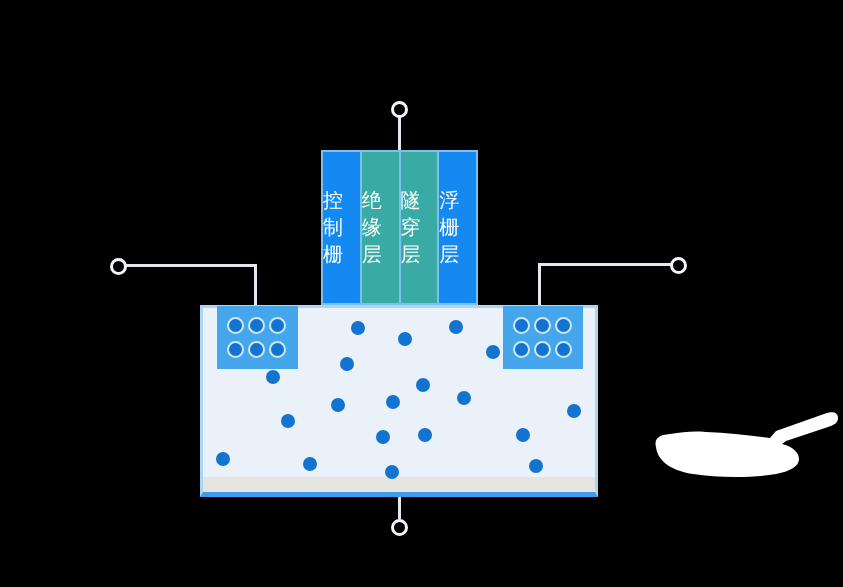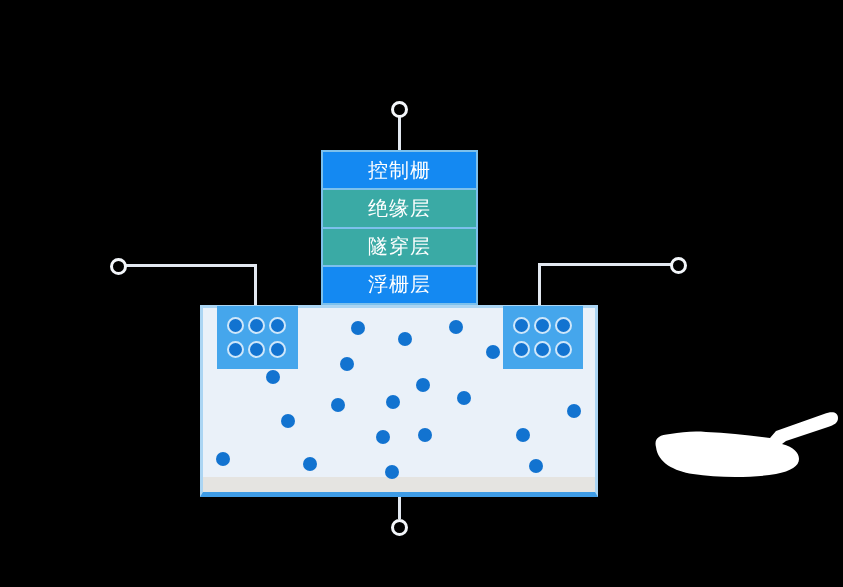--- a/index.html
+++ b/index.html
@@ -17,28 +17,28 @@
     position:absolute;width:11px;height:11px;border-radius:50%;
     border:3px solid var(--terminal-ring,#f3f6fa);background:transparent;
   }
 
   
   .stack{
     position:absolute;left:321px;top:150px;width:157px;height:155px;
     background:var(--stack-border,#7cc0ec);
     border:2px solid var(--stack-border,#7cc0ec);
     box-sizing:border-box;
-    display:flex;flex-direction:column;gap:2px;
+    display:flex;flex-direction:row;gap:2px;
   }
   .layer{
     flex:1;display:flex;align-items:center;justify-content:center;
     color:#fff;font-size:20px;letter-spacing:1px;
   }
   .layer.blue{background:var(--layer-blue,#1489f2);}
-  .layer.teal{background:var(--layer-teal,#3aaaa5);text-align:right;}
+  .layer.teal{background:var(--layer-teal,#3aaaa5);}
 
   
   .substrate{
     position:absolute;left:200px;top:305px;width:398px;height:192px;
     box-sizing:border-box;
     background:var(--substrate-fill,#eaf1f9);
     border:3px solid var(--substrate-border,#abd5f3);
     border-bottom:5px solid var(--substrate-bottom-border,#3f9ce6);
   }
   .bottom-strip{

